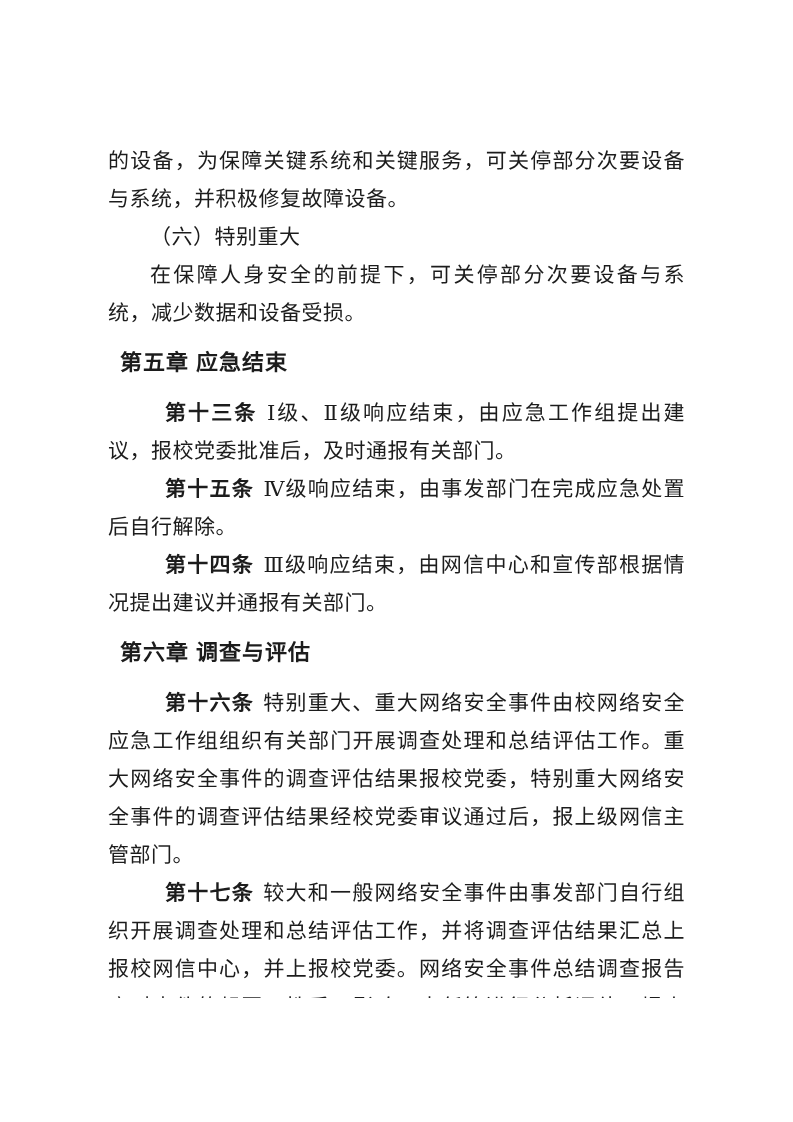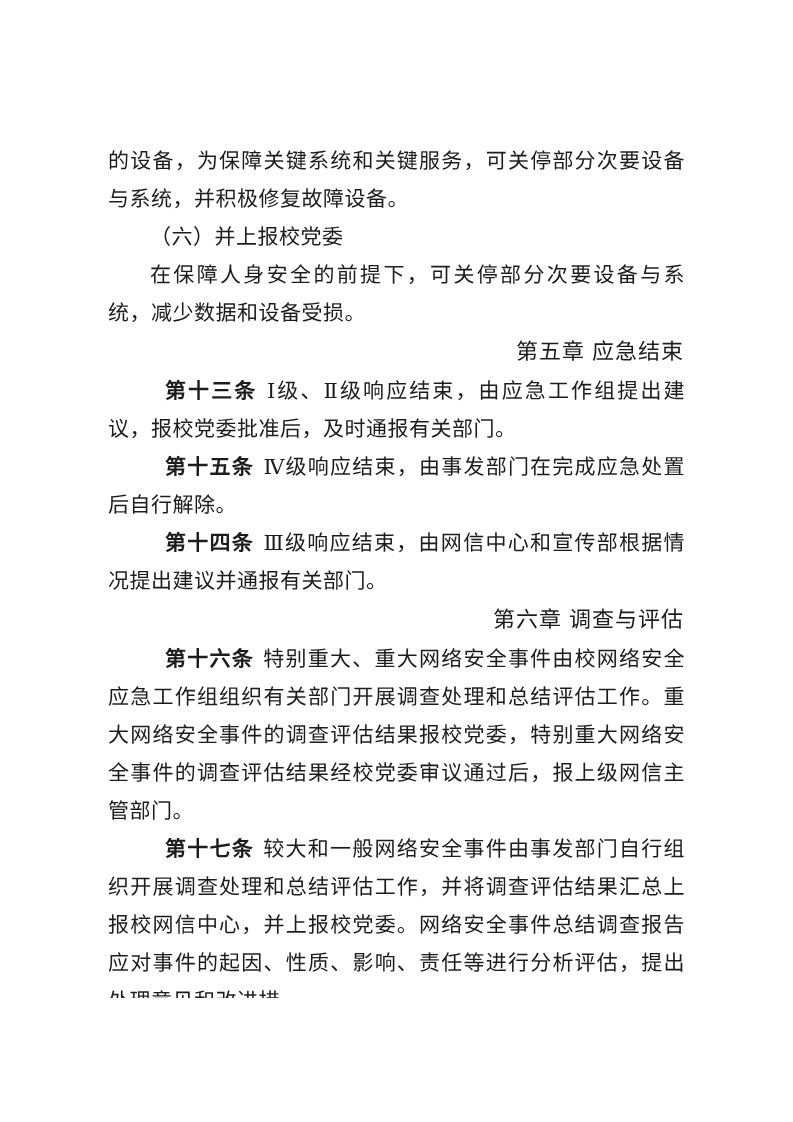--- a/index.html
+++ b/index.html
@@ -28,44 +28,44 @@
     line-height: 38px;
     text-align: justify;
     text-justify: inter-ideograph;
     text-indent: 2em;
     letter-spacing: 0.5px;
   }
   .para.no-indent {
     text-indent: 0;
   }
   .chapter {
-    margin: 1px;
+    margin: 12px;
     font-size: 22px;
     line-height: 38px;
-    font-weight: normal;
-    text-align: right;
+    font-weight: bold;
+    text-align: left;
     text-indent: 0;
     font-family: "Liberation Sans", "DejaVu Sans", sans-serif;
     letter-spacing: 1px;
   }
   .lead {
     font-weight: bold;
     margin-right: 0.45em;
     margin-left: 15px;
   }
 </style>
 </head>
 <body>
 
 <div class="page">
   <div class="content">
 
     <p class="para no-indent">的设备，为保障关键系统和关键服务，可关停部分次要设备与系统，并积极修复故障设备。</p>
 
-    <p class="para">（六）并上报校党委</p>
+    <p class="para">（六）特别重大</p>
 
     <p class="para">在保障人身安全的前提下，可关停部分次要设备与系统，减少数据和设备受损。</p>
 
     <h2 class="chapter">第五章 应急结束</h2>
 
     <p class="para">
       <span class="lead">第十三条</span><span>Ⅰ级、Ⅱ级响应结束，由应急工作组提出建议，报校党委批准后，及时通报有关部门。</span>
     </p>
 
     <p class="para">

